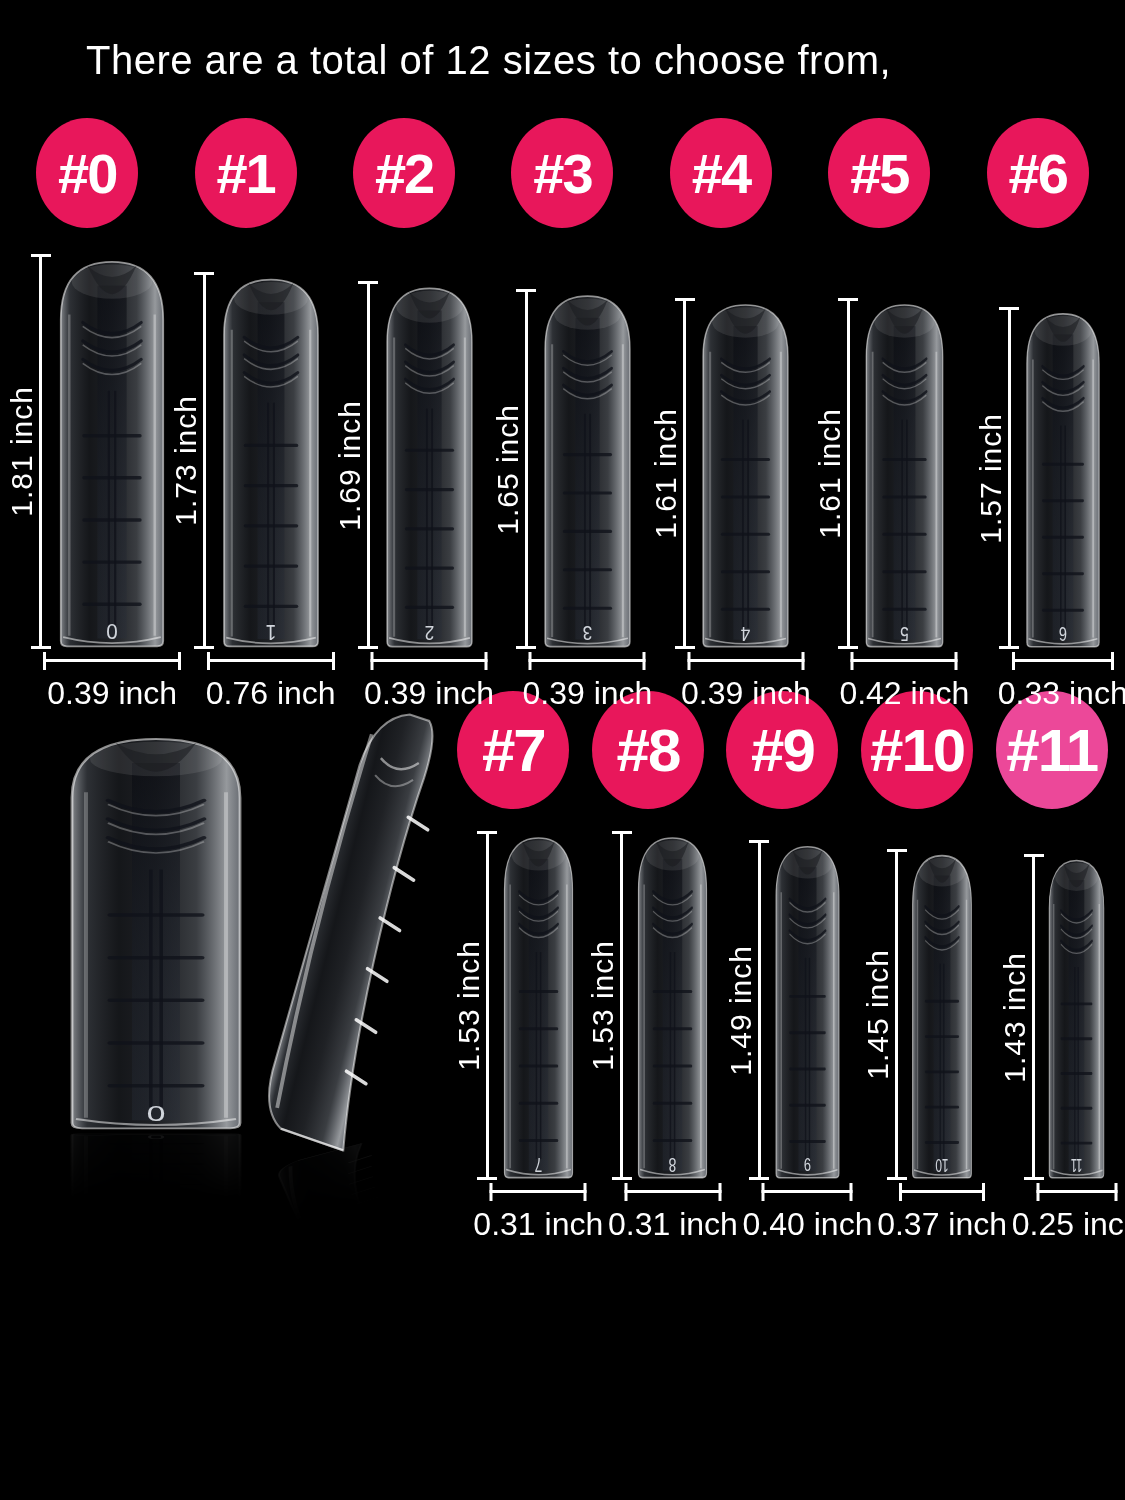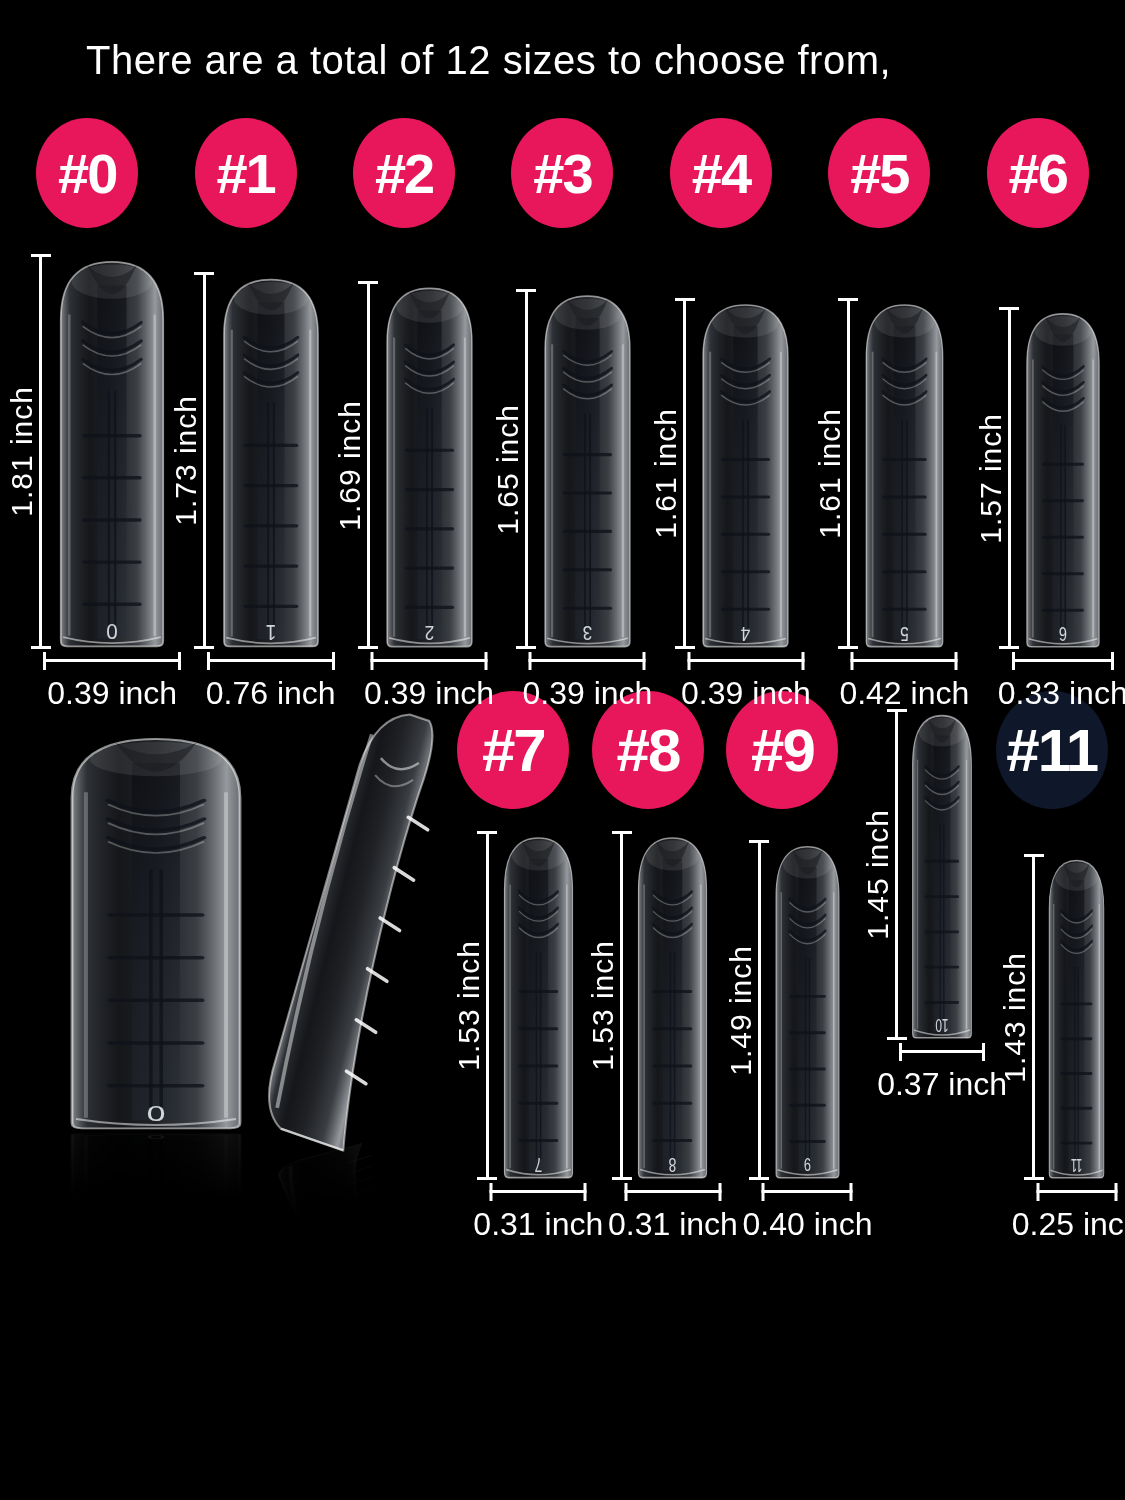--- a/index.html
+++ b/index.html
@@ -576,20 +576,23 @@
     <path d="M10,291 Q50,300 90,291" stroke="rgba(255,255,255,0.5)" stroke-width="1.4" fill="none"></path>
     <text x="50" y="292" text-anchor="middle" font-size="17" font-family="Liberation Sans, sans-serif" fill="rgba(228,233,240,0.9)" transform="rotate(180 50 286.5)">9</text>
   </svg></div>
           <div class="hmeasure" style="width:91px"></div>
           <div class="hlabel">0.40 inch</div>
         </div>
       </div>
     </div>
 
     <div class="size-col">
+      <div class="badge" style="background: rgb(232, 23, 91);">
+          <span>#10</span>
+        </div>
       <div class="fig">
         <div class="vmeasure" style="height:331px">
           <span class="vlabel">1.45 inch</span>
           <span class="vline"></span>
         </div>
         <div class="tipcol">
           <div class="tip-slot" style="width:70px;height:331px"><svg viewBox="0 0 100 300" preserveAspectRatio="none" width="100%" height="100%">
     <path d="M8,294 L8,50 Q8,6 50,6 Q92,6 92,50 L92,294 Q92,298 87,298 L13,298 Q8,298 8,294 Z" fill="url(#tipBodyGrad)" stroke="rgba(255,255,255,0.55)" stroke-width="1.4"></path>
     <rect x="38" y="24" width="24" height="268" fill="url(#tipCoreGrad)"></rect>
     <path d="M30,9 Q50,52 70,9 Q50,26 30,9 Z" fill="rgba(4,6,10,0.55)"></path>
@@ -612,21 +615,21 @@
     <path d="M10,291 Q50,300 90,291" stroke="rgba(255,255,255,0.5)" stroke-width="1.4" fill="none"></path>
     <text x="50" y="292" text-anchor="middle" font-size="17" font-family="Liberation Sans, sans-serif" fill="rgba(228,233,240,0.9)" transform="rotate(180 50 286.5)">10</text>
   </svg></div>
           <div class="hmeasure" style="width:86px"></div>
           <div class="hlabel">0.37 inch</div>
         </div>
       </div>
     </div>
 
     <div class="size-col">
-      <div class="badge" style="background: #0f172a;">
+      <div class="badge" style="background: #ec4899;">
           <span>#11</span>
         </div>
       <div class="fig">
         <div class="vmeasure" style="height:326px">
           <span class="vlabel">1.43 inch</span>
           <span class="vline"></span>
         </div>
         <div class="tipcol">
           <div class="tip-slot" style="width:65px;height:326px"><svg viewBox="0 0 100 300" preserveAspectRatio="none" width="100%" height="100%">
     <path d="M8,294 L8,50 Q8,6 50,6 Q92,6 92,50 L92,294 Q92,298 87,298 L13,298 Q8,298 8,294 Z" fill="url(#tipBodyGrad)" stroke="rgba(255,255,255,0.55)" stroke-width="1.4"></path>

